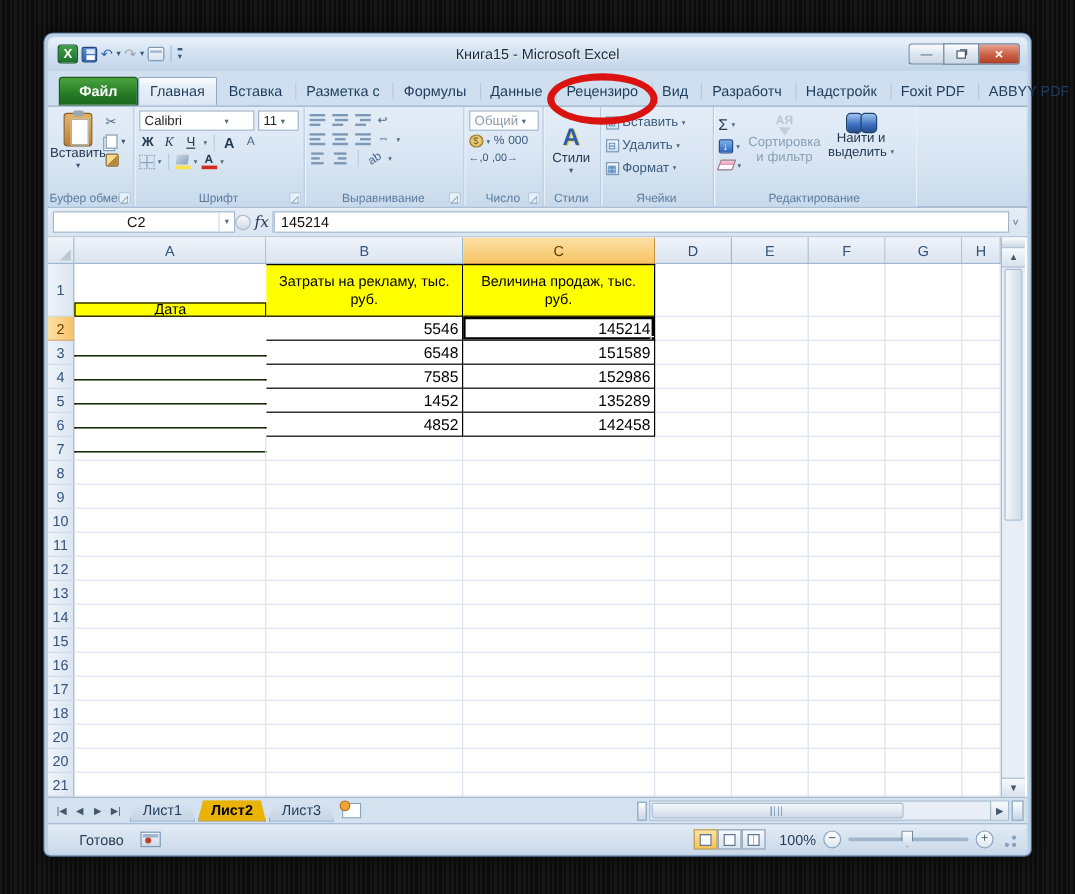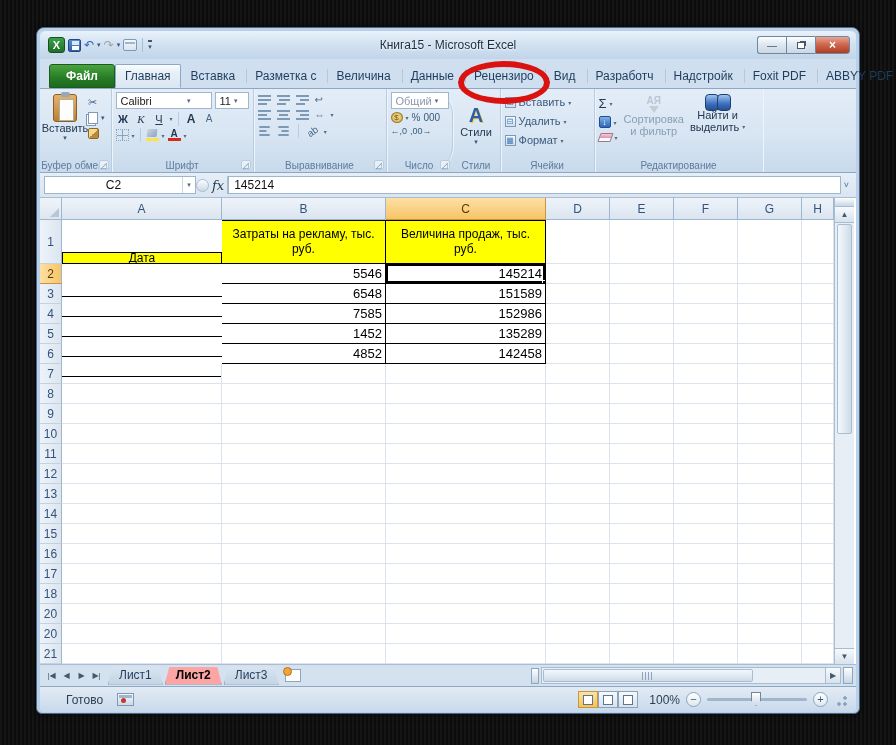--- a/index.html
+++ b/index.html
@@ -167,21 +167,21 @@
   .vs-thumb { height:210px; margin:1px 2px; background:linear-gradient(90deg,#f4f8fc,#cfdbe9); border:1px solid #a7bdd3; border-radius:2px; }
   .vs-btn.bottom { margin-top:auto; border-top:1px solid #aabccf; border-bottom:none; }
 
   
   .sheetbar { position:absolute; left:3px; top:636px; right:3px; height:22px; background:#d4e1ef; display:flex; align-items:center; border-top:1px solid #aabccf; }
   .nav { display:flex; gap:2px; padding:0 5px; font-size:8px; color:#44586c; }
   .nav span { width:13px; text-align:center; }
   .stab { height:18px; display:flex; align-items:center; padding:0 10px; font-size:12px; color:#1e3c5b;
      background:linear-gradient(#d8e4f0,#c6d4e4); border:1px solid #8ca6c0; border-top:none; margin-right:2px;
      clip-path:polygon(8% 0,92% 0,100% 100%,0 100%); }
-  .stab.active { background:#fca5a5; font-weight:bold; color:#000; }
+  .stab.active { background:#eab308; font-weight:bold; color:#000; }
   .newsheet { width:16px; height:13px; background:#fdfefe; border:1px solid #8ca6c0; position:relative; margin-left:4px; }
   .newsheet::after { content:""; position:absolute; left:-3px; top:-3px; width:7px; height:7px; border-radius:50%; background:#f0a53a; border:1px solid #b87018; }
   .sb-space { flex:1; }
   .tab-split { width:8px; height:16px; background:linear-gradient(#fdfefe,#c8d6e4); border:1px solid #8ca6c0; margin-right:2px; }
   .hscroll { width:300px; height:17px; background:#e8eef5; border:1px solid #aabccf; display:flex; align-items:center; }
   .hs-thumb { width:210px; height:13px; margin:0 1px; background:linear-gradient(#f4f8fc,#cfdbe9); border:1px solid #a7bdd3; border-radius:2px;
      display:flex; align-items:center; justify-content:center; }
   .grip { width:12px; height:8px; background:repeating-linear-gradient(90deg,#8aa4c0 0 1px,transparent 1px 3px); }
   .hs-btn { margin-left:auto; width:15px; height:15px; font-size:8px; color:#44586c; display:flex; align-items:center; justify-content:center;
      background:linear-gradient(#f6fafd,#d7e2ec); border-left:1px solid #aabccf; }
@@ -249,21 +249,21 @@
           <div class="tab active">
             <span>Главная</span>
           </div>
           <div class="tab plain">
             <span>Вставка</span>
           </div>
           <div class="tab plain">
             <span>Разметка с</span>
           </div>
           <div class="tab plain">
-            <span>Величина</span>
+            <span>Формулы</span>
           </div>
           <div class="tab plain">
             <span>Данные</span>
           </div>
           <div class="tab plain">
             <span>Рецензиро</span>
             <span class="red-oval"></span>
           </div>
           <div class="tab plain">
             <span>Вид</span>
@@ -354,21 +354,21 @@
         <span class="lines" style="transform:scaleX(.8)"></span>
         <span class="lines r" style="transform:scaleX(.8)"></span>
         <span class="vsep"></span>
         <span class="orient-ic">ab</span>
         <span class="mini-dd">▾</span>
       </div>
       <div class="rlabel">Выравнивание</div>
       <div class="dlg">◿</div>
     </div>
 
-    <div class="rgroup col" style="width:66px; gap:3px;border-radius:26px;">
+    <div class="rgroup col" style="width:66px; gap:3px;">
       <div class="combo" style="width:58px; color:#8a9aab;">
             <span>Общий</span>
             <span class="dd">▾</span>
           </div>
       <div class="rrow">
         <span class="coin-ic">$</span>
         <span class="mini-dd">▾</span>
         <span class="num-txt">%</span>
         <span class="num-txt">000</span>
       </div>

